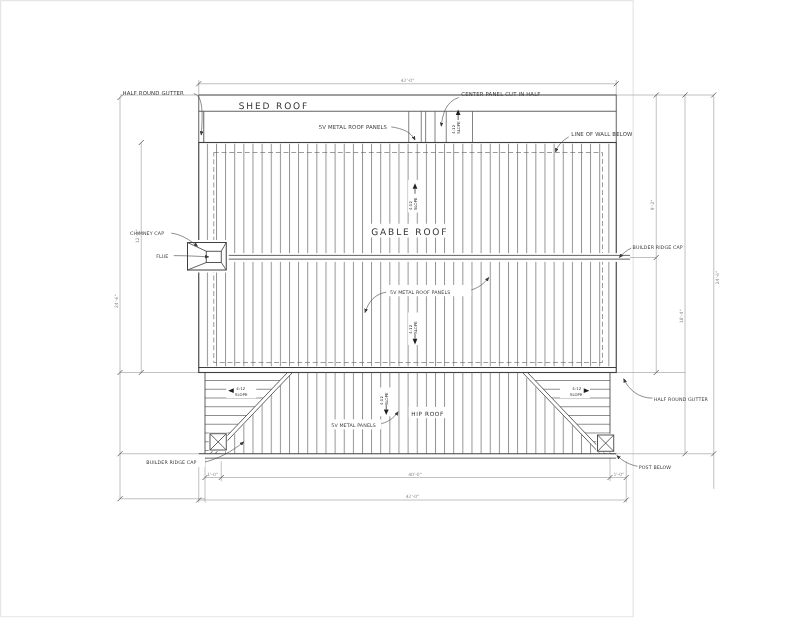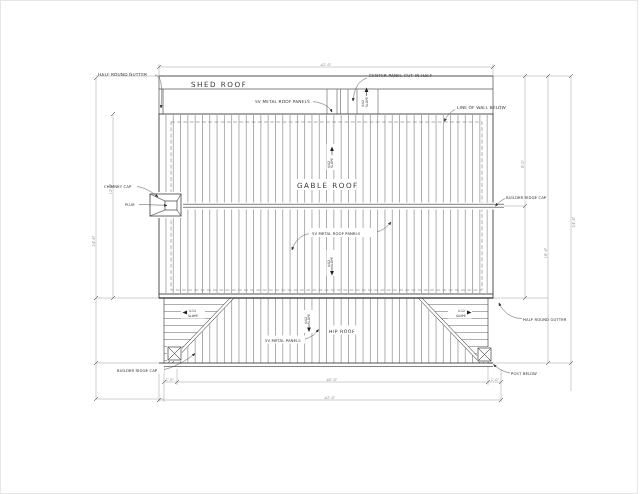--- a/index.html
+++ b/index.html
@@ -1,16 +1,16 @@
 <!DOCTYPE html>
 <html><head>
 <meta charset="utf-8">
 <style>
   html,body{margin:0;padding:0;background:#ffffff;}
-  .page{width:638px;height:494px;box-sizing:border-box;border:1px solid #e6e6e6;background:#ffffff;
+  .page{width:507px;height:494px;box-sizing:border-box;border:1px solid #e6e6e6;background:#ffffff;
         font-family:"DejaVu Sans", sans-serif;}
   svg{display:block;}
   text{font-family:"DejaVu Sans", sans-serif;}
   .lbl{font-size:4.3px;fill:#3a3a3a;letter-spacing:.12px;}
   .lbl-s{font-size:3.8px;fill:#3a3a3a;letter-spacing:.1px;}
   .title{font-size:7.2px;fill:#333;letter-spacing:1.5px;}
   .title-s{font-size:4.6px;fill:#333;letter-spacing:.5px;}
   .dim{font-size:3.6px;fill:#8d8d8d;}
   .slope-t{font-size:3.1px;fill:#2e2e2e;letter-spacing:.05px;}
   .edge{stroke:#3f3f3f;stroke-width:.9;fill:none;}

